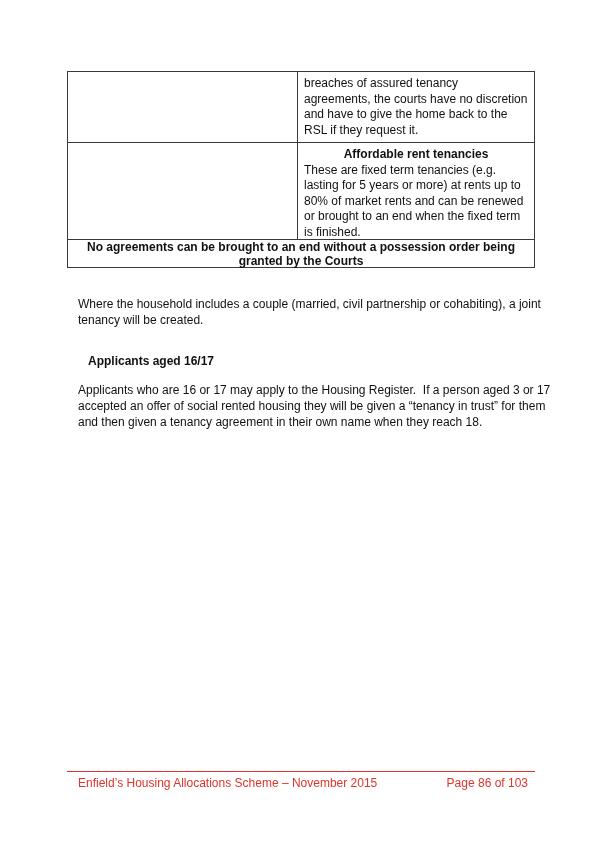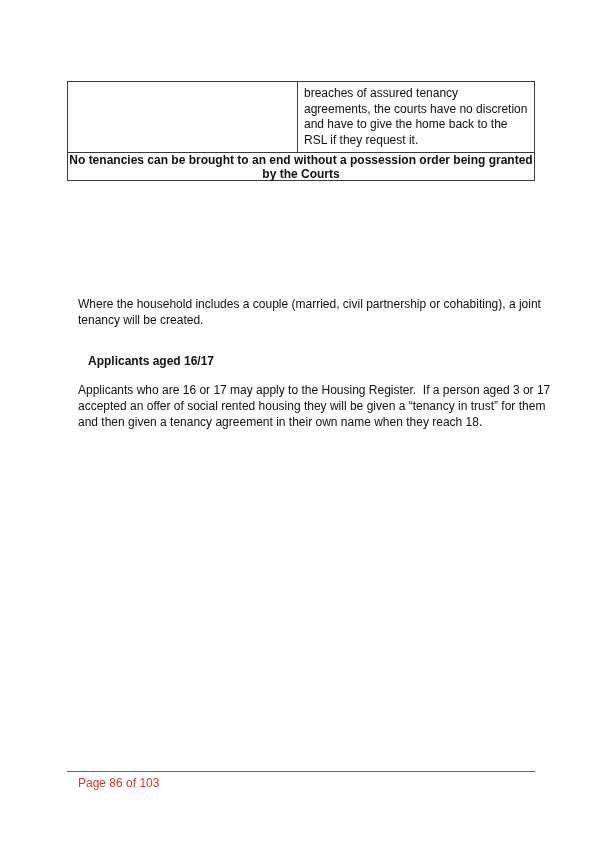--- a/index.html
+++ b/index.html
@@ -6,21 +6,21 @@
   html,body { background:#ffffff; }
   body {
     width:601px; height:850px; position:relative; overflow:hidden;
     font-family:"Liberation Sans","DejaVu Sans",sans-serif;
     font-size:12px; color:#111111;
   }
   .page { position:absolute; inset:0; background:#ffffff; }
 
   
   .doc-table {
-    position:absolute; left:67px; top:81px; width:468px;
+    position:absolute; left:67px; top:71px; width:468px;
     border:1px solid #3a3a3a;
   }
   .trow { display:flex; }
   .trow.r2, .trow.r3 { border-top:1px solid #3a3a3a; }
   .cell-left  { width:230px; border-right:1px solid #3a3a3a; }
   .cell-right { flex:1; padding:4px 6px 0 6px; line-height:15.6px; }
   .r1 { height:70px; }
   .r2 { height:97px; }
   .r3 { height:28px; }
   .cell-heading { font-weight:bold; text-align:center; }
@@ -54,29 +54,37 @@
 </head>
 <body>
 
 <div class="page">
 
   <div class="doc-table">
     <div class="trow r1">
       <div class="cell-left"></div>
       <div class="cell-right">breaches of assured tenancy agreements, the courts have no discretion and have to give the home back to the RSL if they request it.</div>
     </div>
+    <div class="trow r2">
+      <div class="cell-left"></div>
+      <div class="cell-right">
+        <div class="cell-heading">Affordable rent tenancies</div>
+        <div>These are fixed term tenancies (e.g. lasting for 5 years or more) at rents up to 80% of market rents and can be renewed or brought to an end when the fixed term is finished.</div>
+      </div>
+    </div>
     <div class="trow r3">
-      <div class="note-cell">No tenancies can be brought to an end without a possession order being granted by the Courts</div>
+      <div class="note-cell">No agreements can be brought to an end without a possession order being granted by the Courts</div>
     </div>
   </div>
 
   <div class="para p1">Where the household includes a couple (married, civil partnership or cohabiting), a joint tenancy will be created.</div>
 
   <div class="section-heading">Applicants aged 16/17</div>
 
   <div class="para p2">Applicants who are 16 or 17 may apply to the Housing Register.  If a person aged 3 or 17 accepted an offer of social rented housing they will be given a “tenancy in trust” for them and then given a tenancy agreement in their own name when they reach 18.</div>
 
   <div class="footer-rule" style="background: rgb(221, 53, 44);"></div>
   <div class="footer-text" style="color: rgb(221, 53, 44);">
+    <span>Enfield’s Housing Allocations Scheme – November 2015</span>
     <span>Page 86 of 103</span>
   </div>
 
 </div>
 
 </body></html>

